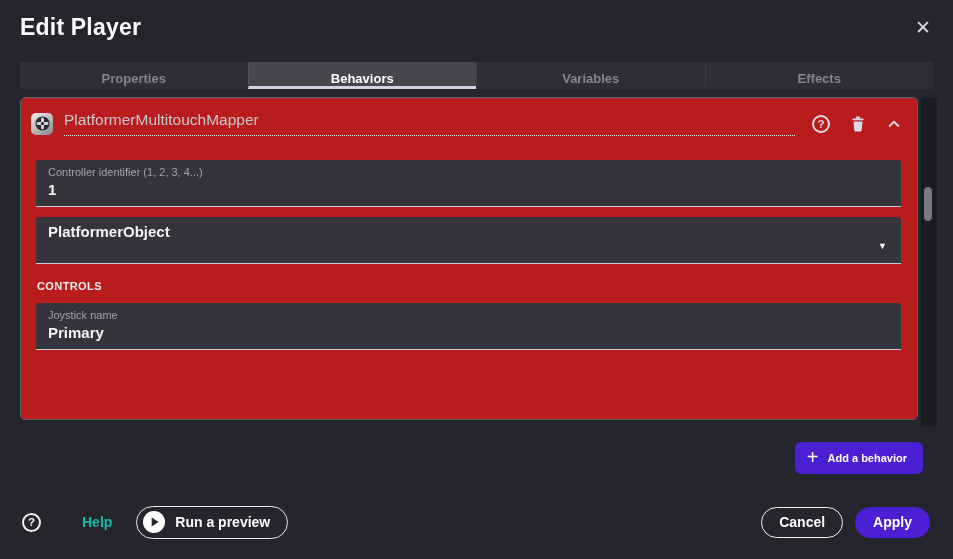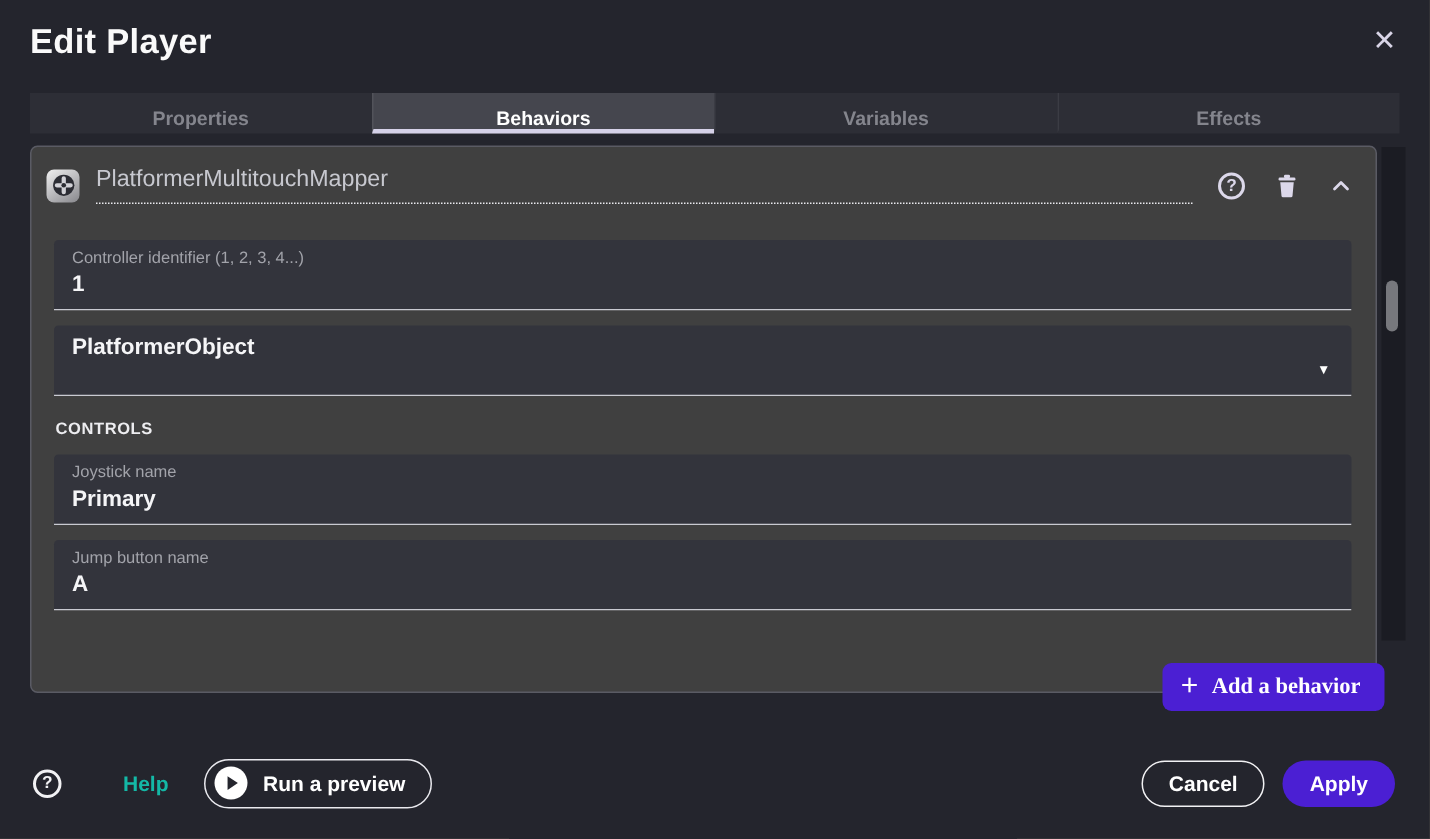--- a/index.html
+++ b/index.html
@@ -32,23 +32,23 @@
     background: #2d2e36; cursor: pointer;
     border-bottom: 3px solid transparent;
     border-left: 1px solid rgba(255,255,255,0.07);
   }
   .tab:first-child { border-left: none; }
   .tab span { font-size: 13px; font-weight: bold; color: #84858d; }
   .tab.active { background: #45464e; border-bottom-color: #d5d1e8; }
   .tab.active span { color: #ffffff; }
   
   .panel {
-    position: absolute; top: 97px; left: 20px; width: 898px; height: 365px;
+    position: absolute; top: 97px; left: 20px; width: 898px; height: 323px;
     border: 1px solid #5a5b64; border-radius: 5px;
-    background: #404040;
+    background: #b91c1c;
   }
   .panel-header {
     display: flex; align-items: center; gap: 11px;
     padding: 13px 13px 0 10px;
   }
   .behavior-icon {
     width: 22px; height: 22px; border-radius: 5px; flex: 0 0 auto;
     background: linear-gradient(145deg, #f0f0f0, #87878c);
     display: flex; align-items: center; justify-content: center;
   }
@@ -100,21 +100,21 @@
     background: #77787d; border-radius: 4px;
   }
   
   .add-behavior {
     position: absolute; top: 442px; right: 30px; height: 32px;
     background: #4b1fd3; border: none; border-radius: 6px; cursor: pointer;
     display: flex; align-items: center; gap: 9px; padding: 0 16px 0 12px;
     color: #ffffff; font-family: "Liberation Sans", sans-serif;
   }
   .add-behavior .plus { font-size: 20px; font-weight: normal; line-height: 1; margin-top: -2px; }
-  .add-behavior .lbl { font-size: 15px; font-weight: bold; font-family: Liberation Serif, serif; }
+  .add-behavior .lbl { font-size: 11px; font-weight: bold; }
   
   .footer {
     position: absolute; left: 22px; right: 23px; top: 504px; height: 36px;
     display: flex; align-items: center;
   }
   .help-group { display: flex; align-items: center; gap: 9px; cursor: pointer; }
   .circle-q.white { border-color: #f2f2f4; color: #f2f2f4; width: 19px; height: 19px; }
   .help-label { font-size: 14px; font-weight: bold; color: #14b8a6; padding-left: 32px; }
   .run-preview {
     margin-left: 24px; height: 33px; border: 1px solid #e9e9ee; border-radius: 17px;
@@ -204,24 +204,20 @@
         <span class="caret">▼</span>
       </div>
 
       <div class="section-label">CONTROLS</div>
 
       <div class="field">
         <span class="field-label">Joystick name</span>
         <input class="field-input" type="text" value="Primary" style="">
       </div>
 
-      <div class="field">
-        <span class="field-label">Jump button name</span>
-        <input class="field-input" type="text" value="A" style="">
-      </div>
 
     </div>
   </div>
 
   <div class="scroll-track">
     <div class="scroll-thumb"></div>
   </div>
 
   <button class="add-behavior">
     <span class="plus">+</span>

